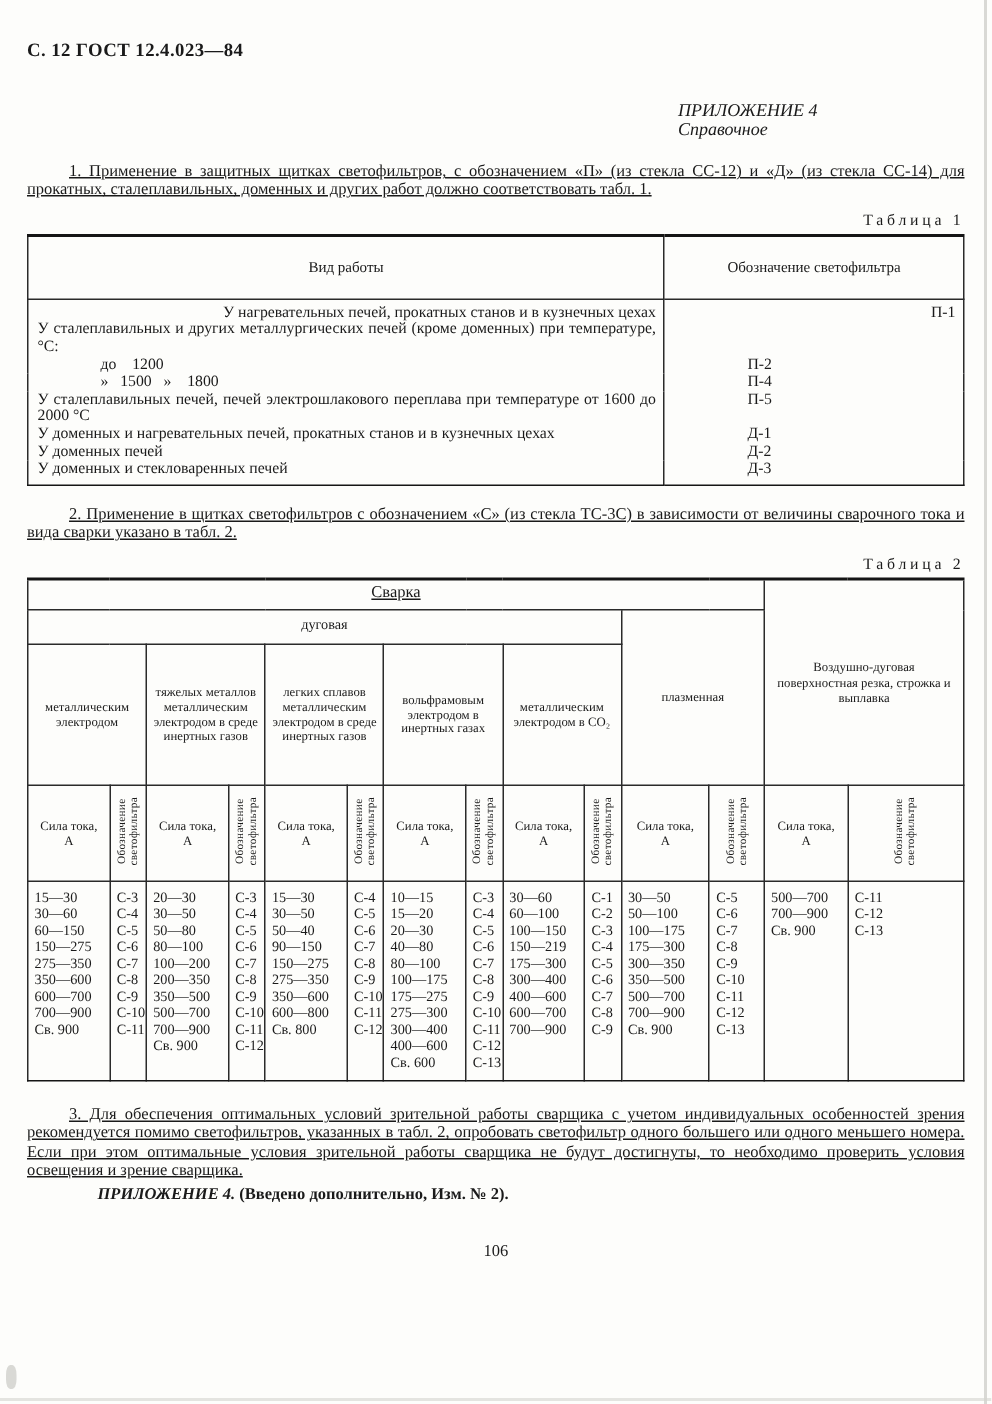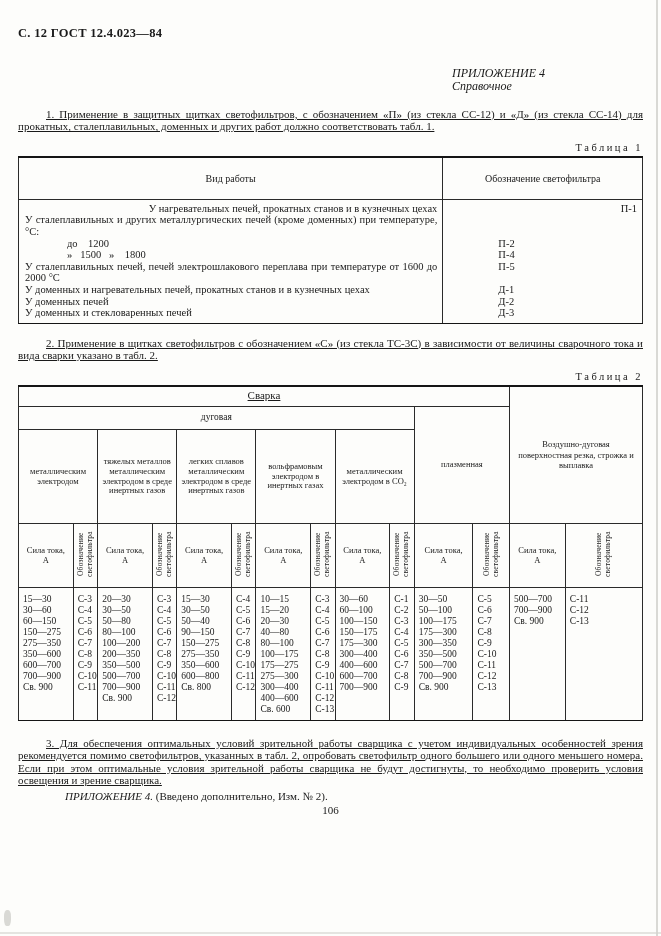--- a/index.html
+++ b/index.html
@@ -90,25 +90,25 @@
     vertical-align: top;
     font-size: 9.5px; line-height: 11px;
     padding: 6px 1px 5px 4px;
   }
   #table2 td div { height: 11px; white-space: nowrap; }
 
   .footnote {
     margin-top: 3px;
     padding-left: 47px;
     font-size: 11px;
-    font-weight: normal;
+    font-weight: bold;
   }
   .footnote .iname { font-style: italic; }
 
-  .pagenum { text-align: center; font-size: 11px; margin-top: 2px; }
+  .pagenum { text-align: center; font-size: 11px; margin-top: 26px; }
 
   
   .scan-edge-right {
     position: absolute; right: 3px; top: 0; width: 2px; height: 100%;
     background: #c9c9c4; opacity: 0.7;
   }
   .scan-edge-bottom {
     position: absolute; left: 0; bottom: 2px; width: 100%; height: 2px;
     background: #d4d4cf; opacity: 0.6;
   }
@@ -327,21 +327,21 @@
             <div>С-9</div>
             <div>С-10</div>
             <div>С-11</div>
             <div>С-12</div>
             <div>С-13</div>
           </td>
           <td>
             <div>30—60</div>
             <div>60—100</div>
             <div>100—150</div>
-            <div>150—175</div>
+            <div>150—219</div>
             <div>175—300</div>
             <div>300—400</div>
             <div>400—600</div>
             <div>600—700</div>
             <div>700—900</div>
           </td>
           <td>
             <div>С-1</div>
             <div>С-2</div>
             <div>С-3</div>

